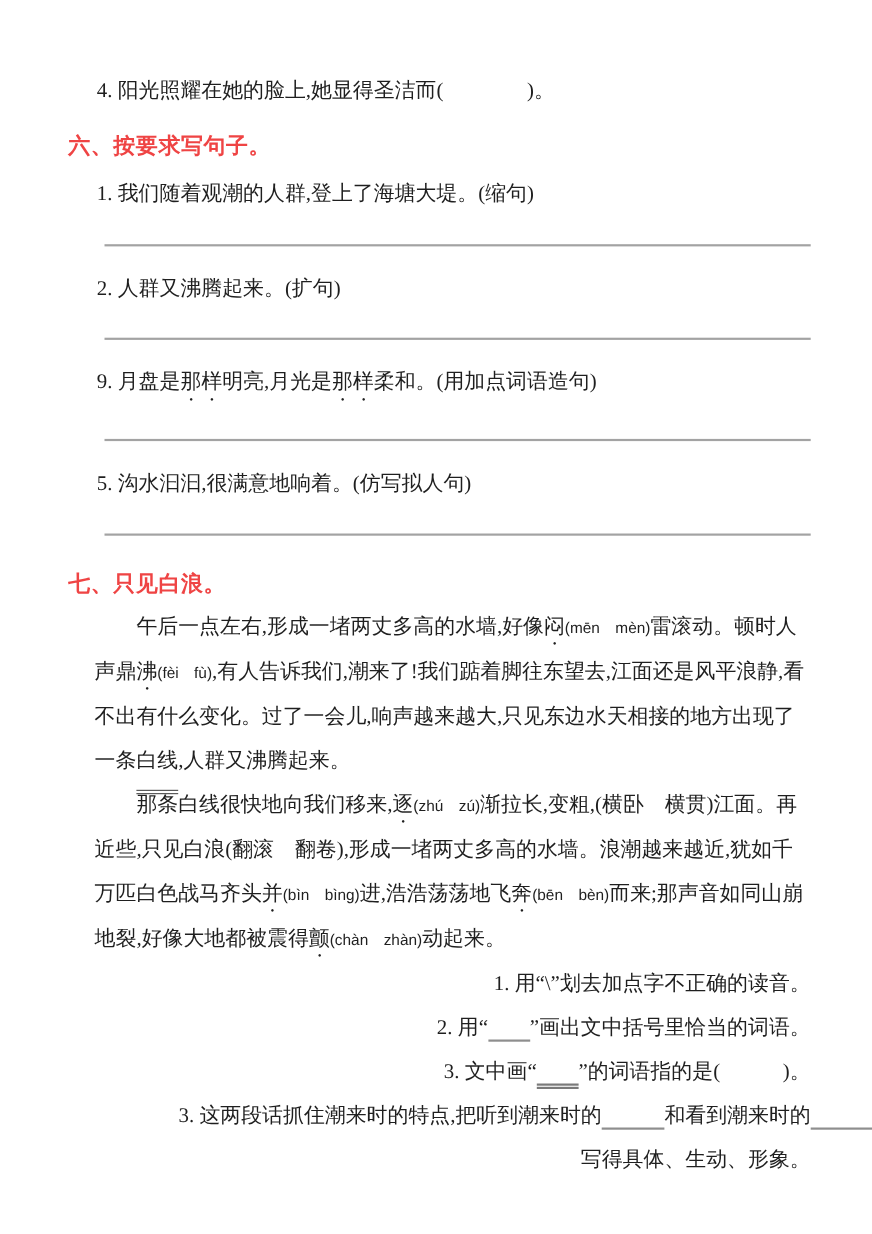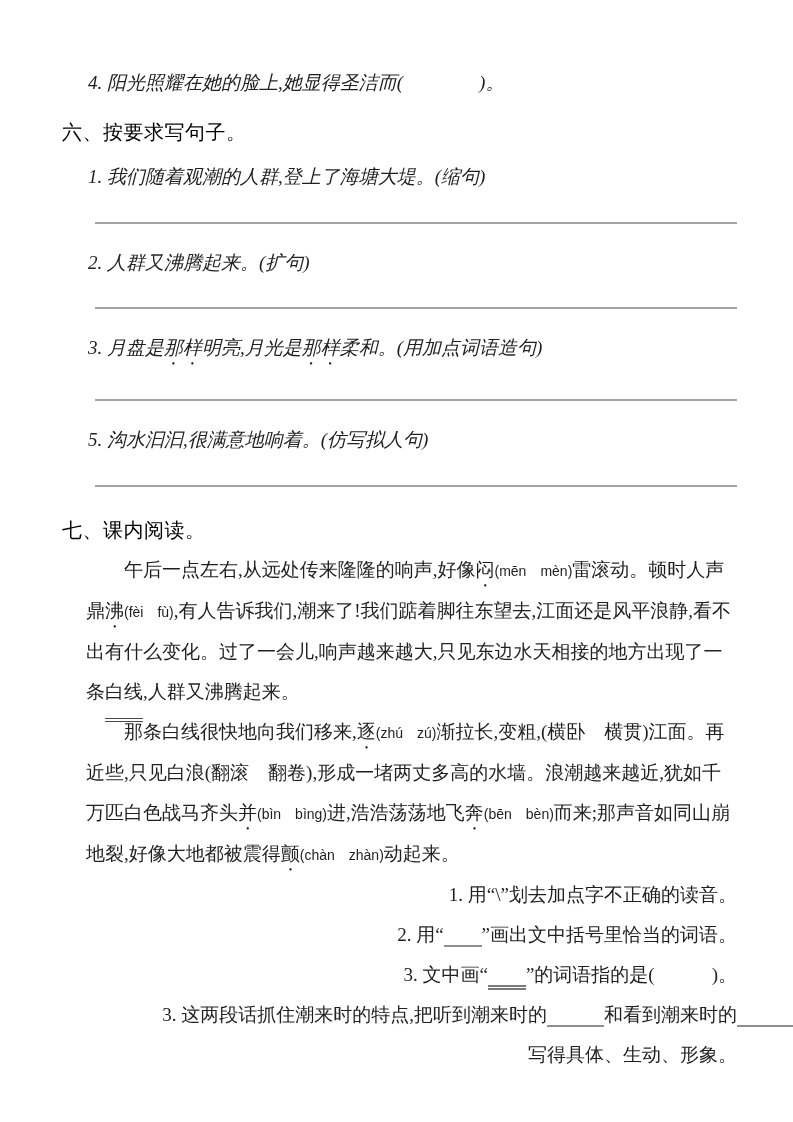--- a/index.html
+++ b/index.html
@@ -12,34 +12,33 @@
     font-family: "Liberation Serif", "DejaVu Serif", serif;
     font-size: 19px;
     color: #1f1f1f;
     display: flex;
     flex-direction: column;
     background: #ffffff;
   }
 
   .sec-title {
     font-family: "Liberation Sans", "DejaVu Sans", sans-serif;
-    font-weight: normal;
+    font-weight: bold;
     font-size: 20px;
-    color: #000000;
+    color: #ef4444;
     margin: 22px 0 0 0;
     letter-spacing: 0.5px;
   }
 
   
   .item {
     margin: 16px 0 0 26px;
     padding-left: 22px;
     text-indent: -22px;
     line-height: 1.55;
-    font-style: italic;
   }
 
   .answer-line {
     height: 0;
     border-bottom: 2px solid #a3a3a3;
     margin: 30px 0 8px 33px;
   }
 
   .passage { margin-top: 6px; }
   .passage .para {
@@ -94,30 +93,30 @@
   <p class="item"><span class="seg-n">4. 阳光照耀在她的脸上,她显得圣洁而(　　　　)。</span></p>
 
   <p class="sec-title">六、按要求写句子。</p>
 
   <p class="item"><span class="seg-n">1. 我们随着观潮的人群,登上了海塘大堤。(缩句)</span></p>
   <div class="answer-line"></div>
 
   <p class="item"><span class="seg-n">2. 人群又沸腾起来。(扩句)</span></p>
   <div class="answer-line"></div>
 
-  <p class="item"><span class="seg-n">3. 月盘是</span><span class="seg-d">那样</span><span class="seg-n">明亮,月光是</span><span class="seg-d">那样</span><span class="seg-n">柔和。(用加点词语造句)</span></p>
+  <p class="item"><span class="seg-n">9. 月盘是</span><span class="seg-d">那样</span><span class="seg-n">明亮,月光是</span><span class="seg-d">那样</span><span class="seg-n">柔和。(用加点词语造句)</span></p>
   <div class="answer-line"></div>
 
   <p class="item"><span class="seg-n">5. 沟水汩汩,很满意地响着。(仿写拟人句)</span></p>
   <div class="answer-line"></div>
 
-  <p class="sec-title">七、课内阅读。</p>
+  <p class="sec-title">七、只见白浪。</p>
 
   <div class="passage">
-    <p class="para"><span class="seg-n">午后一点左右,从远处传来隆隆的响声,好像</span><span class="seg-d">闷</span><span class="seg-p">(mēn　mèn)</span><span class="seg-n">雷滚动。顿时人声鼎</span><span class="seg-d">沸</span><span class="seg-p">(fèi　fù)</span><span class="seg-n">,有人告诉我们,潮来了!我们踮着脚往东望去,江面还是风平浪静,看不出有什么变化。过了一会儿,响声越来越大,只见东边水天相接的地方出现了一条</span><span class="seg-u2">白线</span><span class="seg-n">,人群又沸腾起来。</span></p>
+    <p class="para"><span class="seg-n">午后一点左右,形成一堵两丈多高的水墙,好像</span><span class="seg-d">闷</span><span class="seg-p">(mēn　mèn)</span><span class="seg-n">雷滚动。顿时人声鼎</span><span class="seg-d">沸</span><span class="seg-p">(fèi　fù)</span><span class="seg-n">,有人告诉我们,潮来了!我们踮着脚往东望去,江面还是风平浪静,看不出有什么变化。过了一会儿,响声越来越大,只见东边水天相接的地方出现了一条</span><span class="seg-u2">白线</span><span class="seg-n">,人群又沸腾起来。</span></p>
     <p class="para"><span class="seg-n">那条白线很快地向我们移来,</span><span class="seg-d">逐</span><span class="seg-p">(zhú　zú)</span><span class="seg-n">渐拉长,变粗,(横卧　横贯)江面。再近些,只见白浪(翻滚　翻卷),形成一堵两丈多高的水墙。浪潮越来越近,犹如千万匹白色战马齐头</span><span class="seg-d">并</span><span class="seg-p">(bìn　bìng)</span><span class="seg-n">进,浩浩荡荡地飞</span><span class="seg-d">奔</span><span class="seg-p">(bēn　bèn)</span><span class="seg-n">而来;那声音如同山崩地裂,好像大地都被震得</span><span class="seg-d">颤</span><span class="seg-p">(chàn　zhàn)</span><span class="seg-n">动起来。</span></p>
   </div>
 
   <p class="r-item"><span class="seg-n">1. 用“\”划去加点字不正确的读音。</span></p>
 
   <p class="r-item"><span class="seg-n">2. 用“</span><span class="seg-b1">　　</span><span class="seg-n">”画出文中括号里恰当的词语。</span></p>
 
   <p class="r-item"><span class="seg-n">3. 文中画“</span><span class="seg-b2">　　</span><span class="seg-n">”的词语指的是(　　　)。</span></p>
 
 

